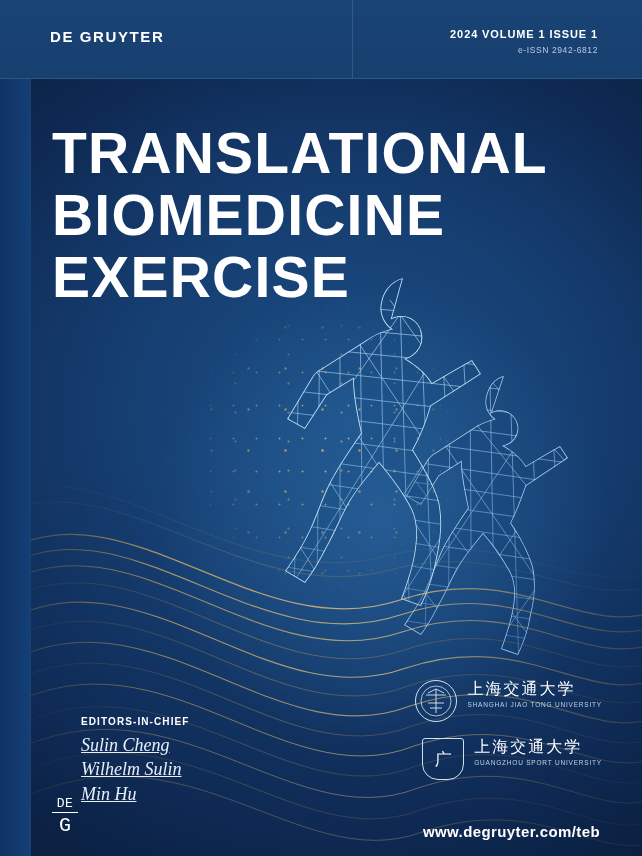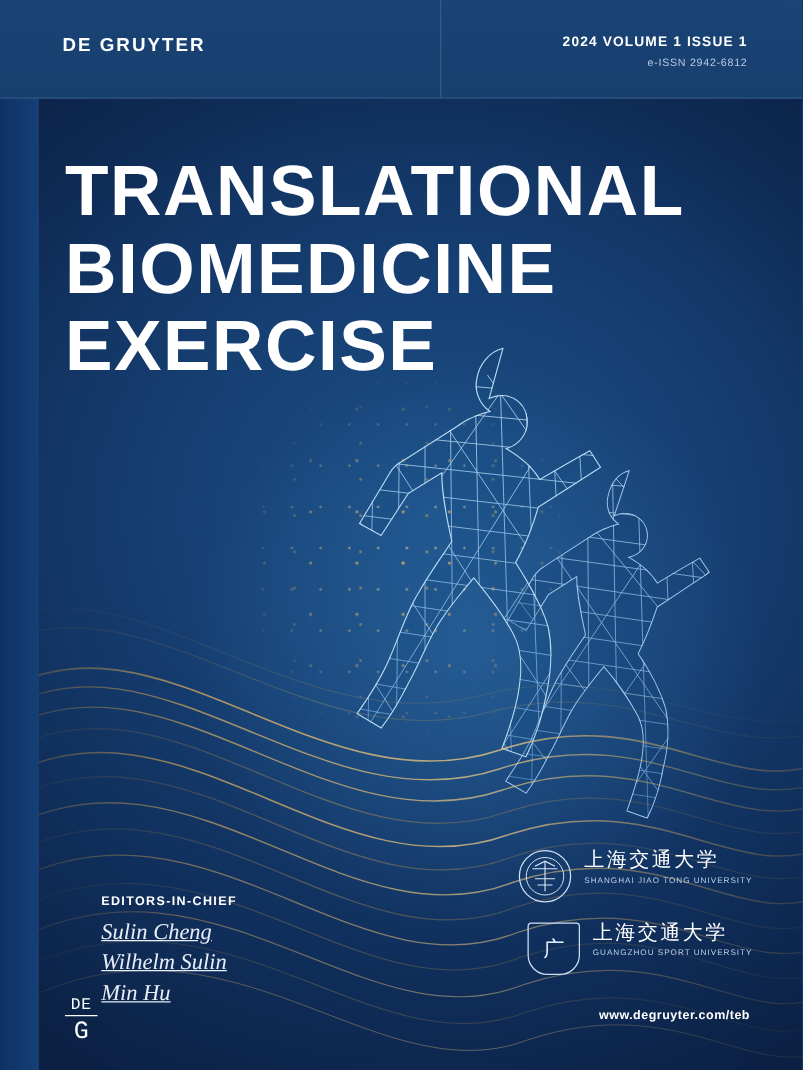--- a/index.html
+++ b/index.html
@@ -204,23 +204,23 @@
     color: #bed0e8;
     font-size: 6.5px;
     letter-spacing: 0.8px;
     margin-top: 3px;
     white-space: nowrap;
   }
 
   
   .url {
     position: absolute;
-    right: 42px; bottom: 38px;
-    color: #ffffff;
-    font-size: 10px;
+    right: 42px; bottom: 16px;
+    color: #ffffff;
+    font-size: 15px;
     font-weight: bold;
     letter-spacing: 0.4px;
     z-index: 8;
   }
 
   
   .dg-logo {
     position: absolute;
     left: 52px; bottom: 20px;
     z-index: 8;

